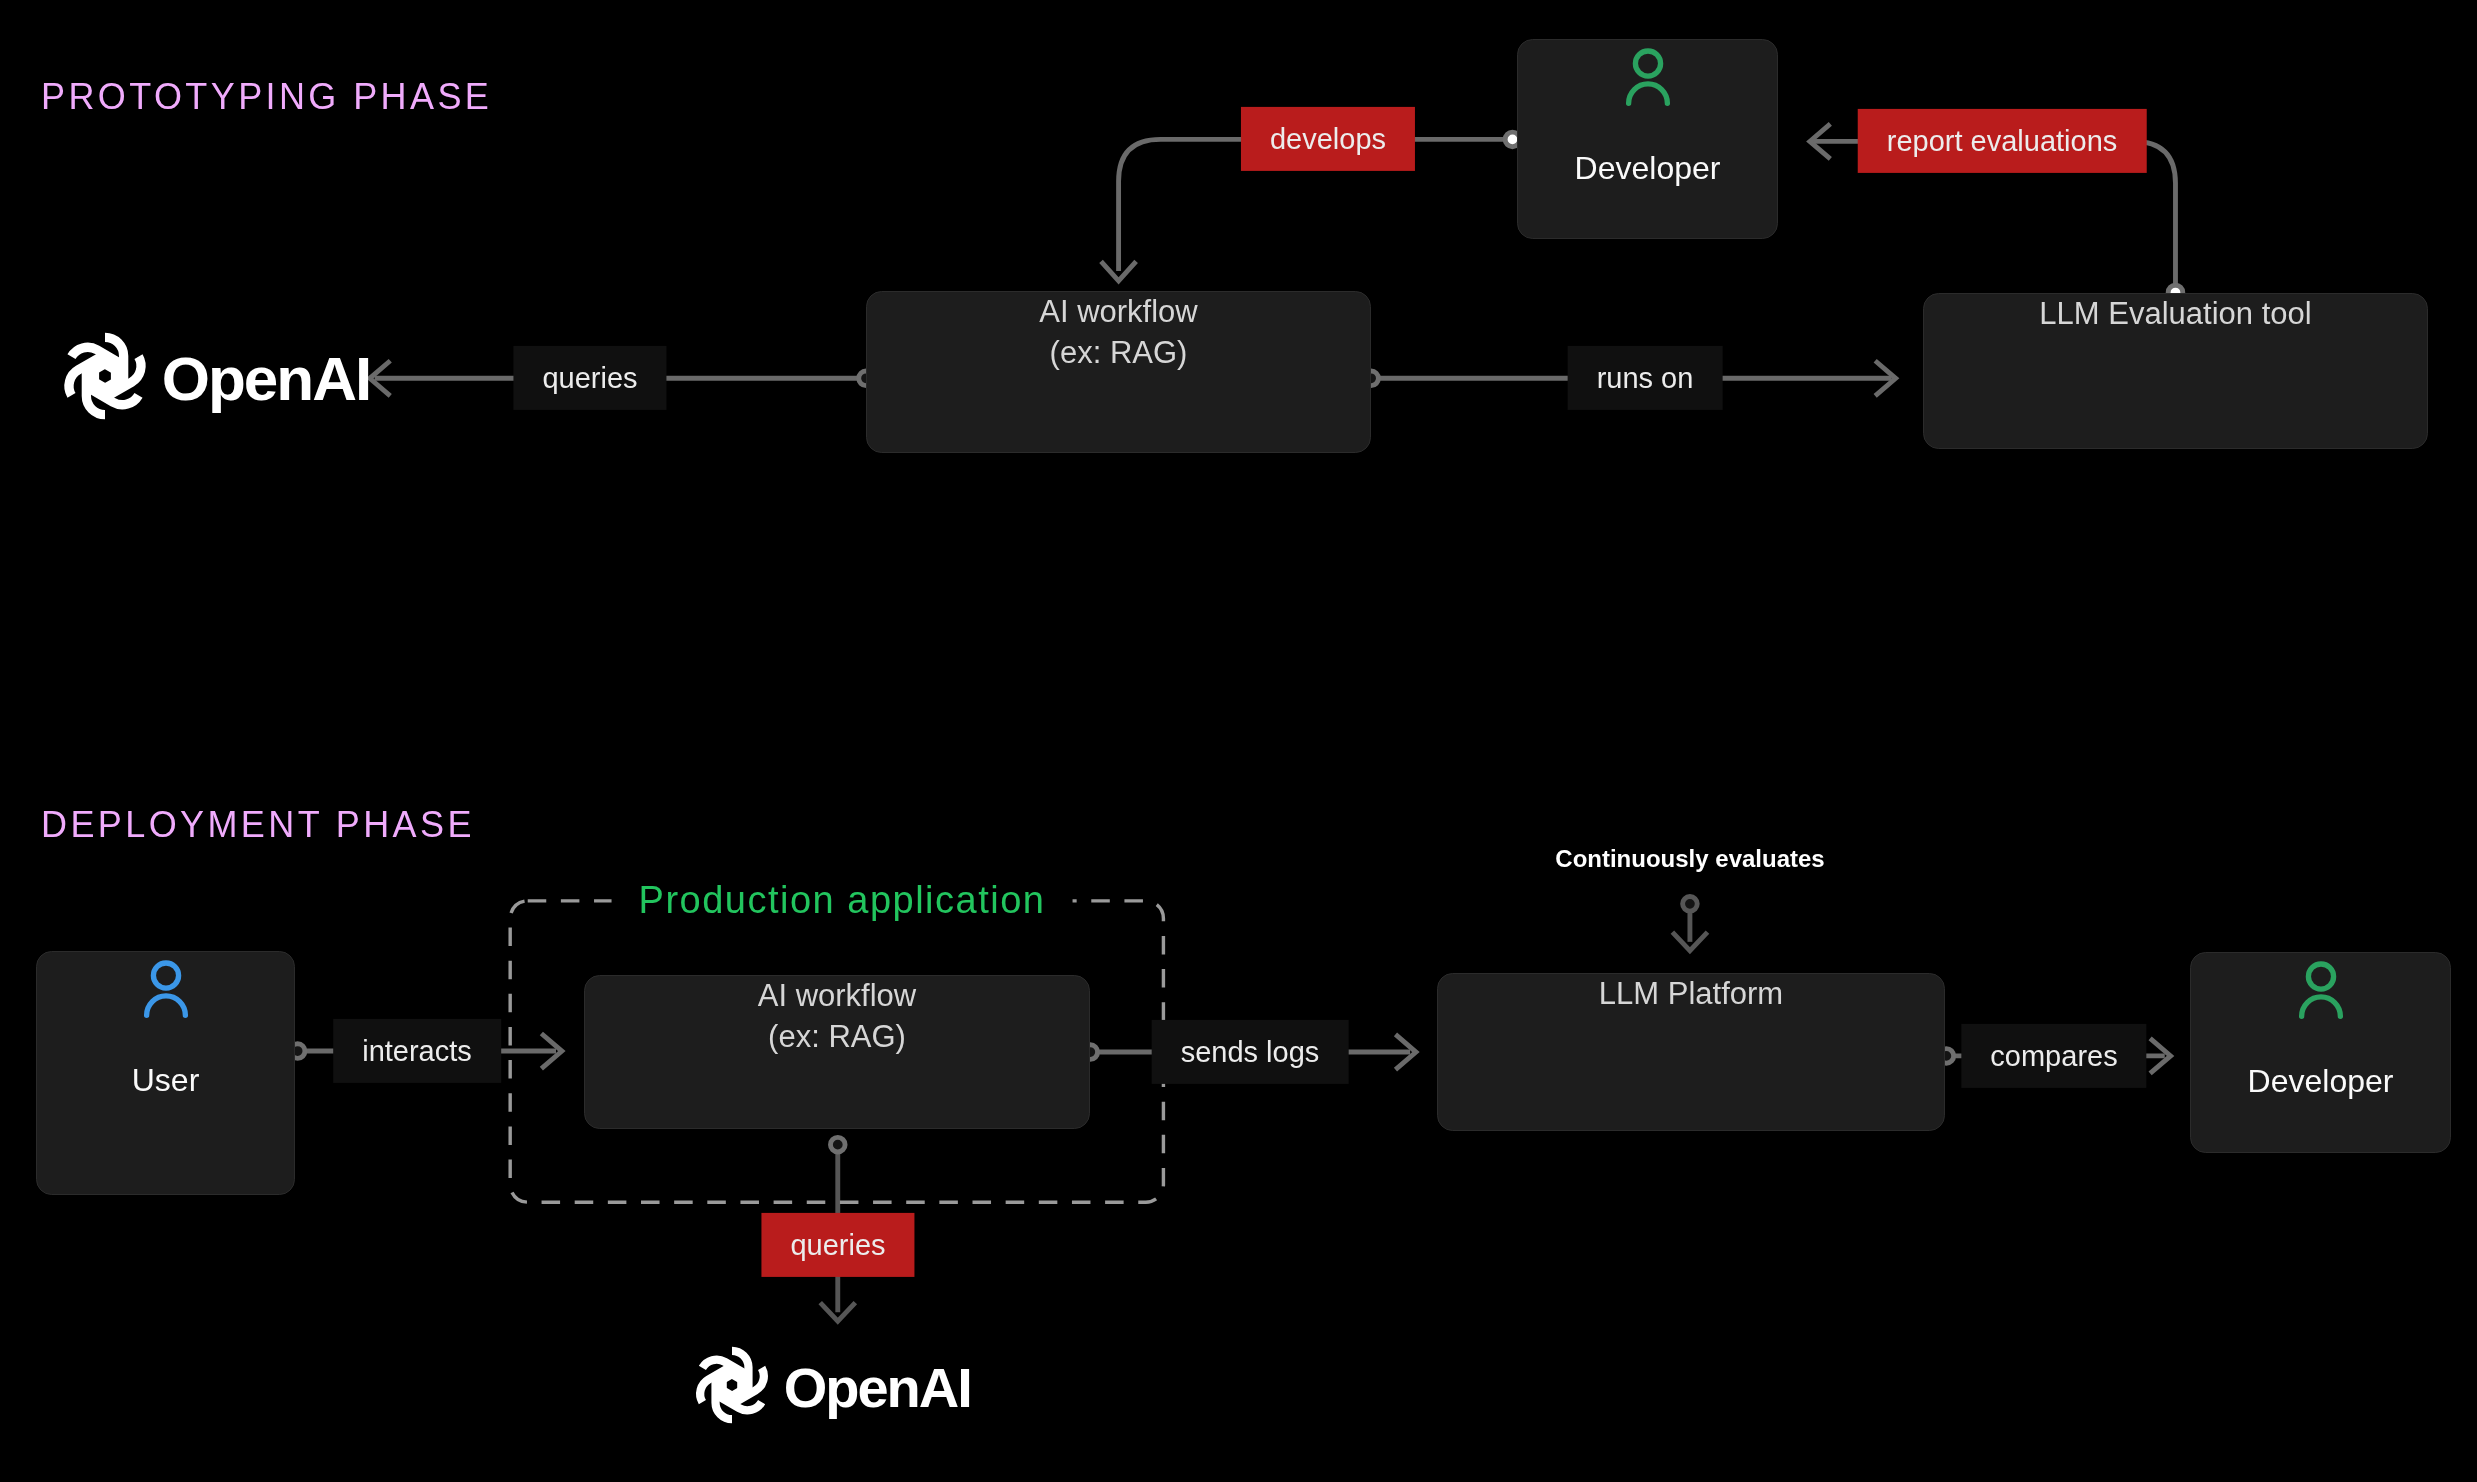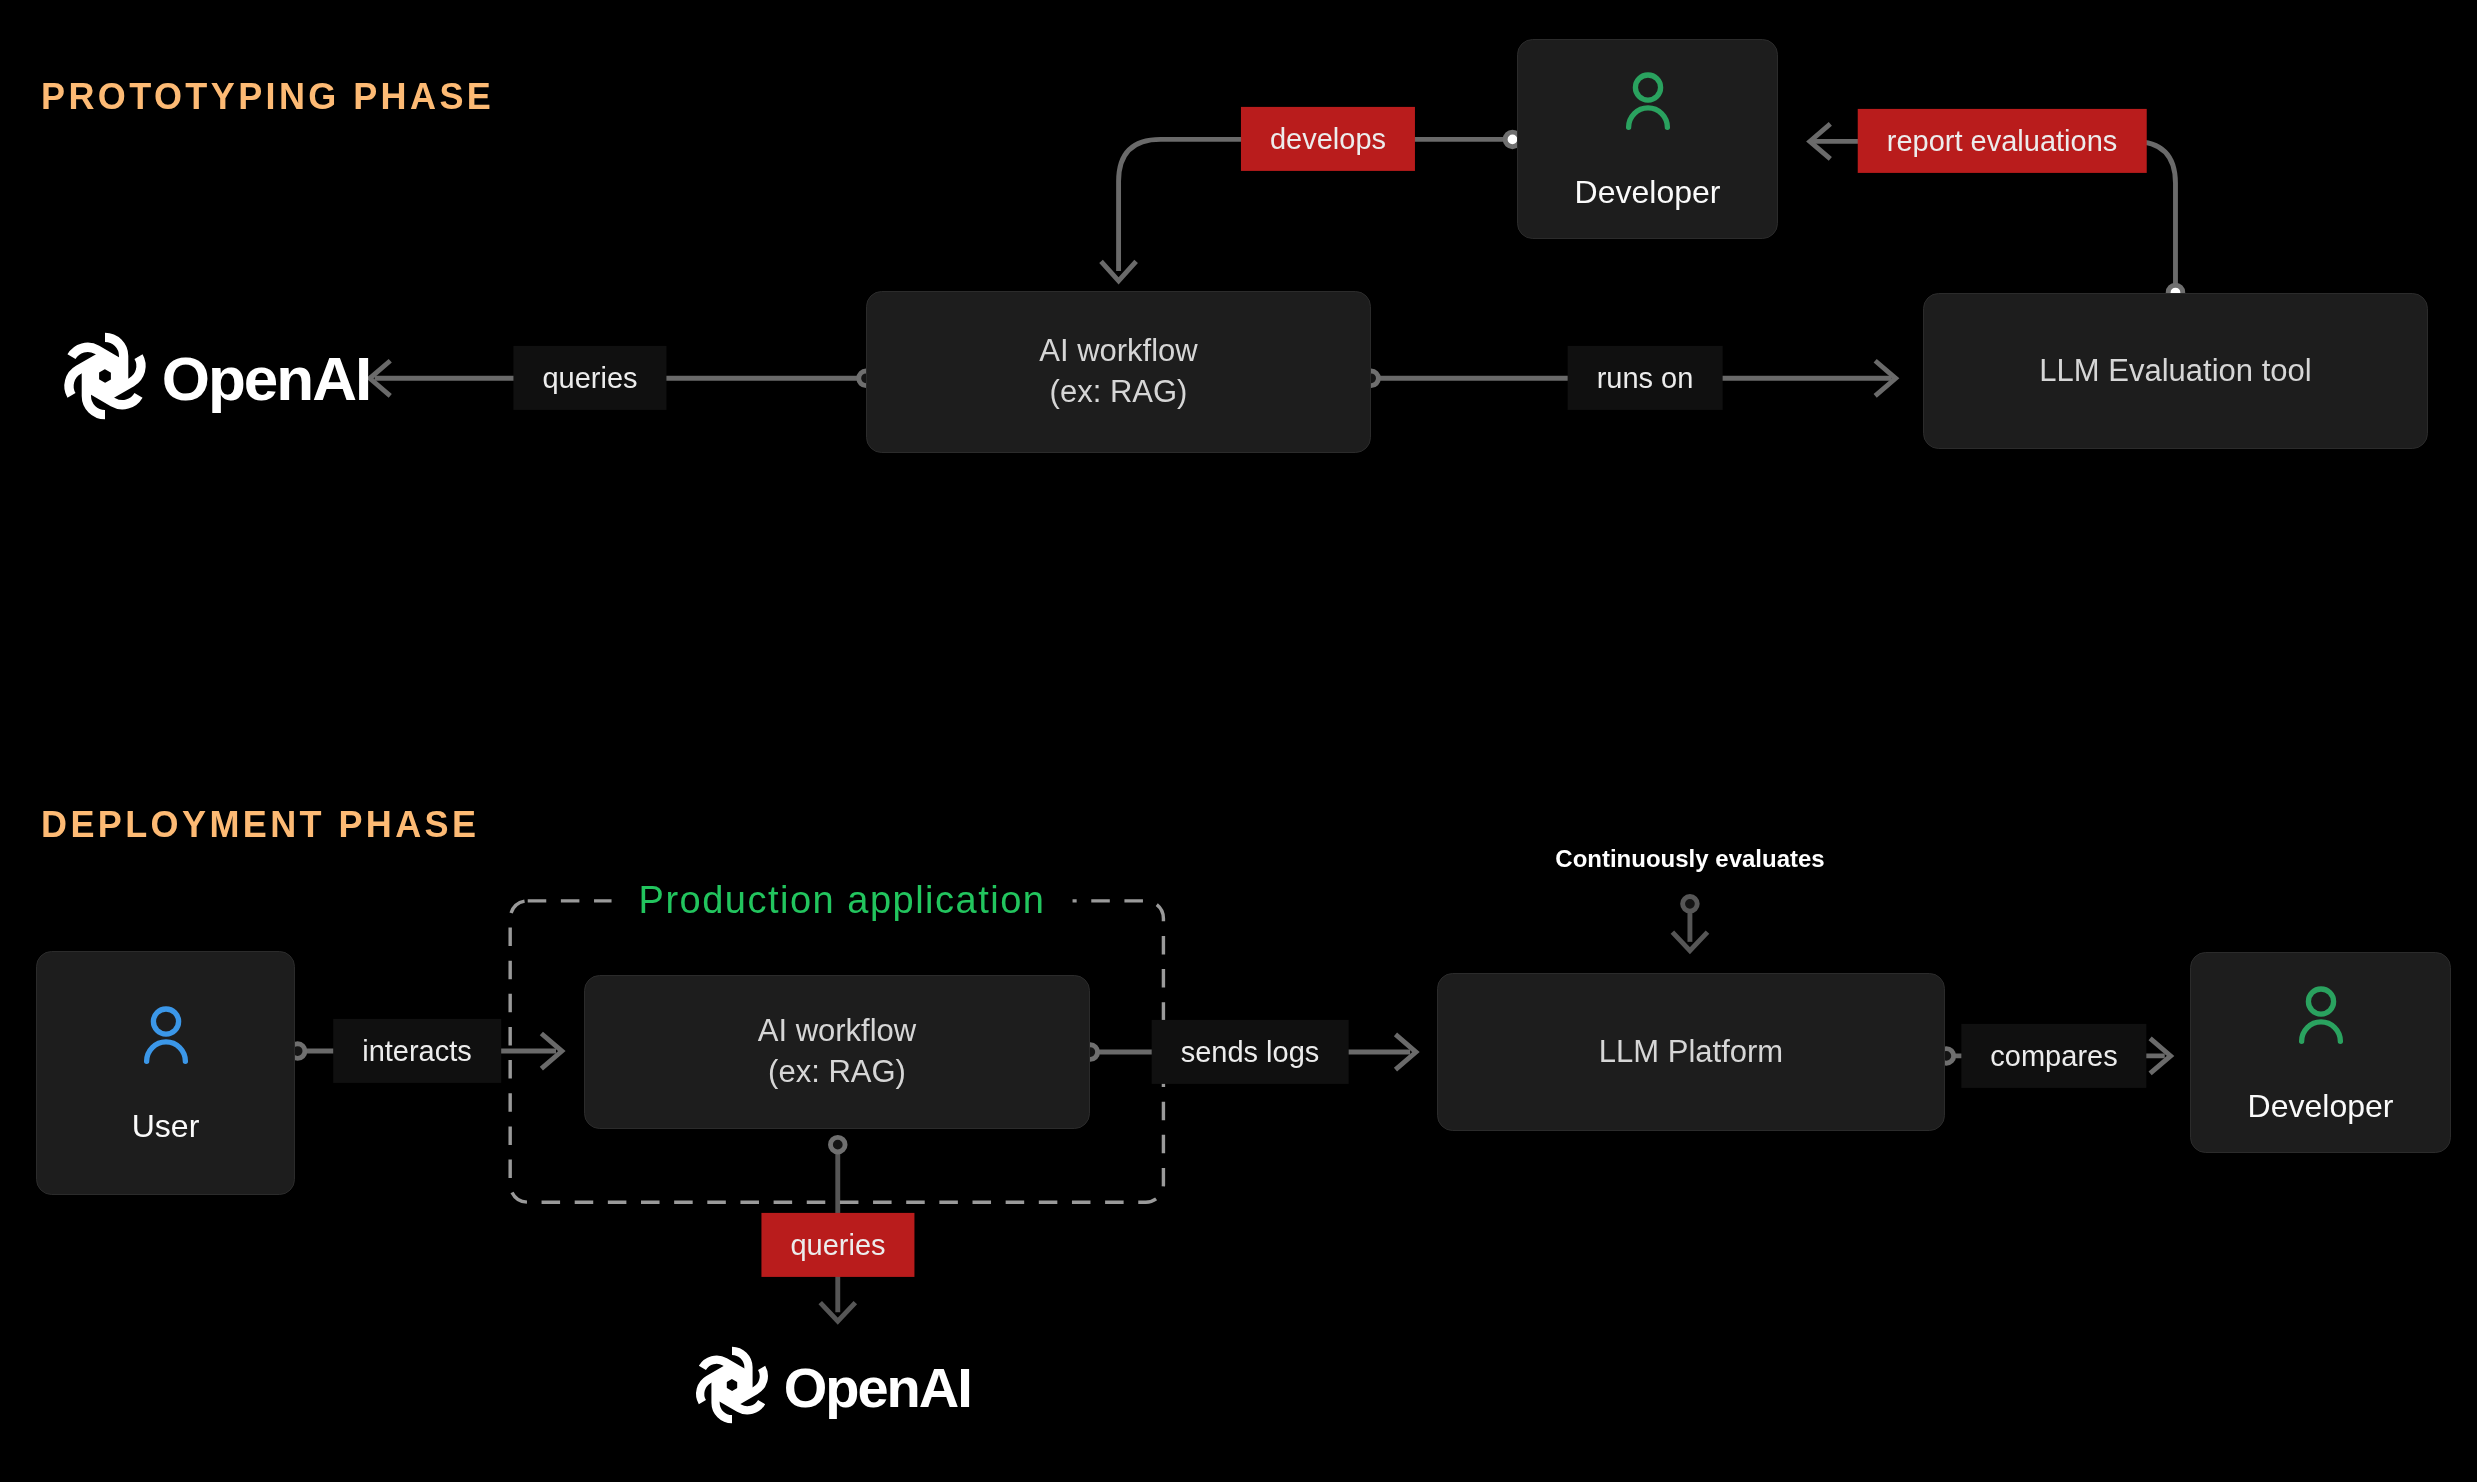--- a/index.html
+++ b/index.html
@@ -1,23 +1,23 @@
 <!DOCTYPE html>
 <html><head>
 <meta charset="utf-8">
 <style>
   html,body{margin:0;padding:0;background:#000;}
   body{font-family:"Liberation Sans", sans-serif; -webkit-font-smoothing:antialiased;}
   .canvas{position:relative;width:2477px;height:1482px;background:#000;overflow:hidden;}
 
-  .phase-heading{position:absolute;color:#fdba74;font-size:36px;font-weight:700;
+  .phase-heading{position:absolute;color:#f0abfc;font-size:36px;font-weight:400;
     letter-spacing:3.4px;white-space:nowrap;}
 
   .node{position:absolute;background:#1d1d1d;border:1px solid #2b2b2b;border-radius:15.6px;
-    display:flex;flex-direction:column;align-items:center;justify-content:center;
+    display:flex;flex-direction:column;align-items:center;
     box-sizing:border-box;}
   .node .node-label{color:#d6d6d6;font-size:31px;line-height:1.32;text-align:center;white-space:pre;}
   .node.actor .node-label{color:#fafafa;font-size:32px;margin-top:25px;}
   .icon-wrap{width:84px;height:84px;display:flex;align-items:center;justify-content:center;}
 
   .chip{position:absolute;transform:translate(-50%,-50%);background:#101010;
     color:#ececec;font-size:29px;padding:15.6px 29px;white-space:nowrap;}
   .chip.on-black{background:#b91c1c;}
 
   .prod-label{position:absolute;transform:translate(-50%,-50%);background:#000;

